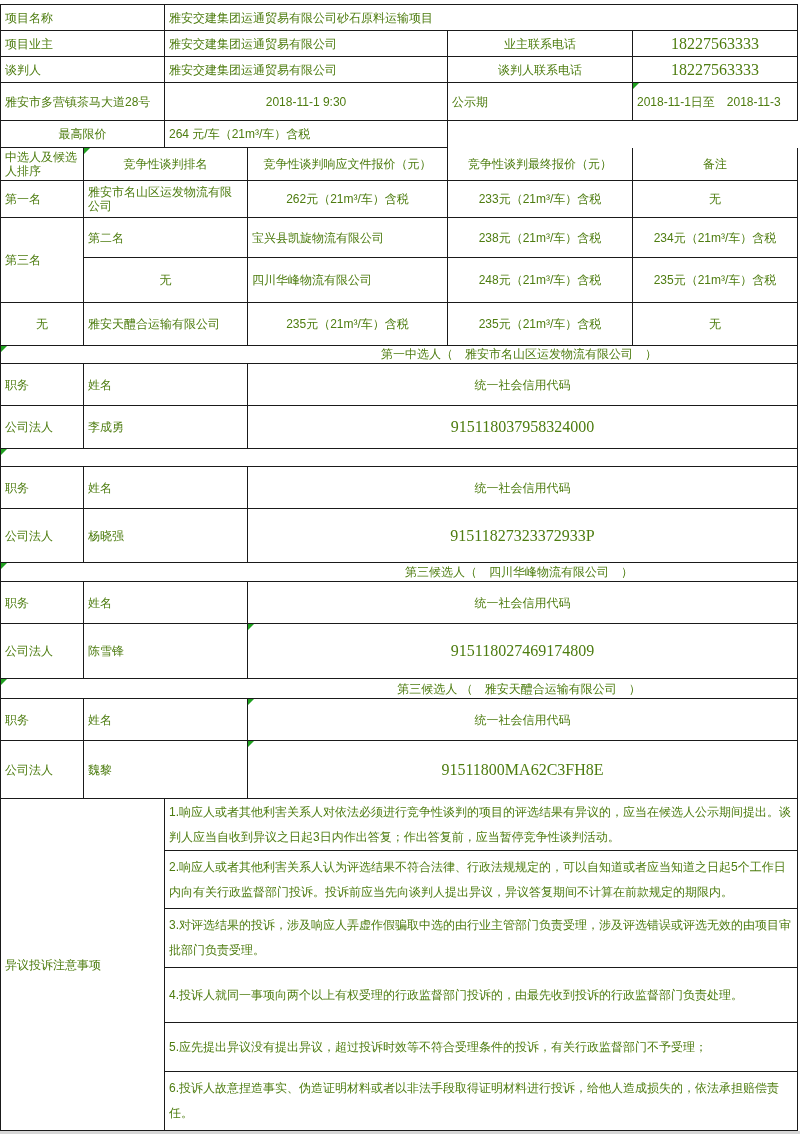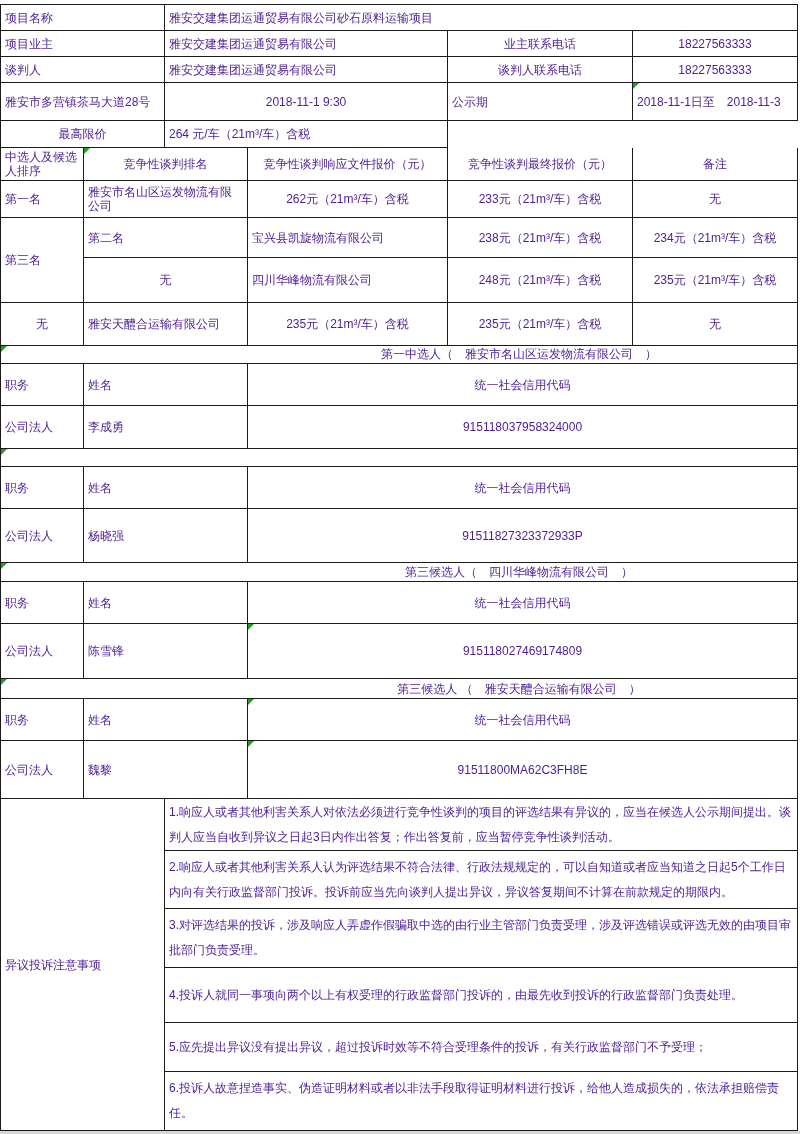--- a/index.html
+++ b/index.html
@@ -1,21 +1,21 @@
 <!DOCTYPE html>
 <html><head>
 <meta charset="utf-8">
 <style>
   html,body{margin:0;padding:0;background:#ffffff;}
   .page{
     position:relative;
     width:800px;height:1134px;
     background:#ffffff;
     font-family:"Liberation Sans","DejaVu Sans",sans-serif;
-    color:#4c1d95;
+    color:#4d7c0f;
     overflow:hidden;
   }
   .tbl{
     position:absolute;top:4px;left:0;
     width:797px;
     border-top:1px solid #1a1a1a;
     border-left:1px solid #1a1a1a;
     background:#fff;
   }
   .grid{display:grid;}
@@ -28,21 +28,21 @@
     border-right:1px solid #1a1a1a;
     border-bottom:1px solid #1a1a1a;
     display:flex;align-items:center;
     padding:1px 4px;
     font-size:12px;line-height:14px;
     box-sizing:border-box;
     position:relative;
     overflow:hidden;
   }
   .ctr{justify-content:center;text-align:left;}
-  .mono{font-family:Liberation Sans, sans-serif;font-size:12px;}
+  .mono{font-family:Liberation Serif, serif;font-size:16px;}
   .band{
     border-right:1px solid #1a1a1a;
     border-bottom:1px solid #1a1a1a;
     box-sizing:border-box;
     display:flex;align-items:center;justify-content:center;
     padding-left:240px;
     font-size:12px;
     position:relative;
   }
   .b1{height:18px;} .b2{height:18px;} .b3{height:19px;} .b4{height:20px;align-items:flex-end;}

